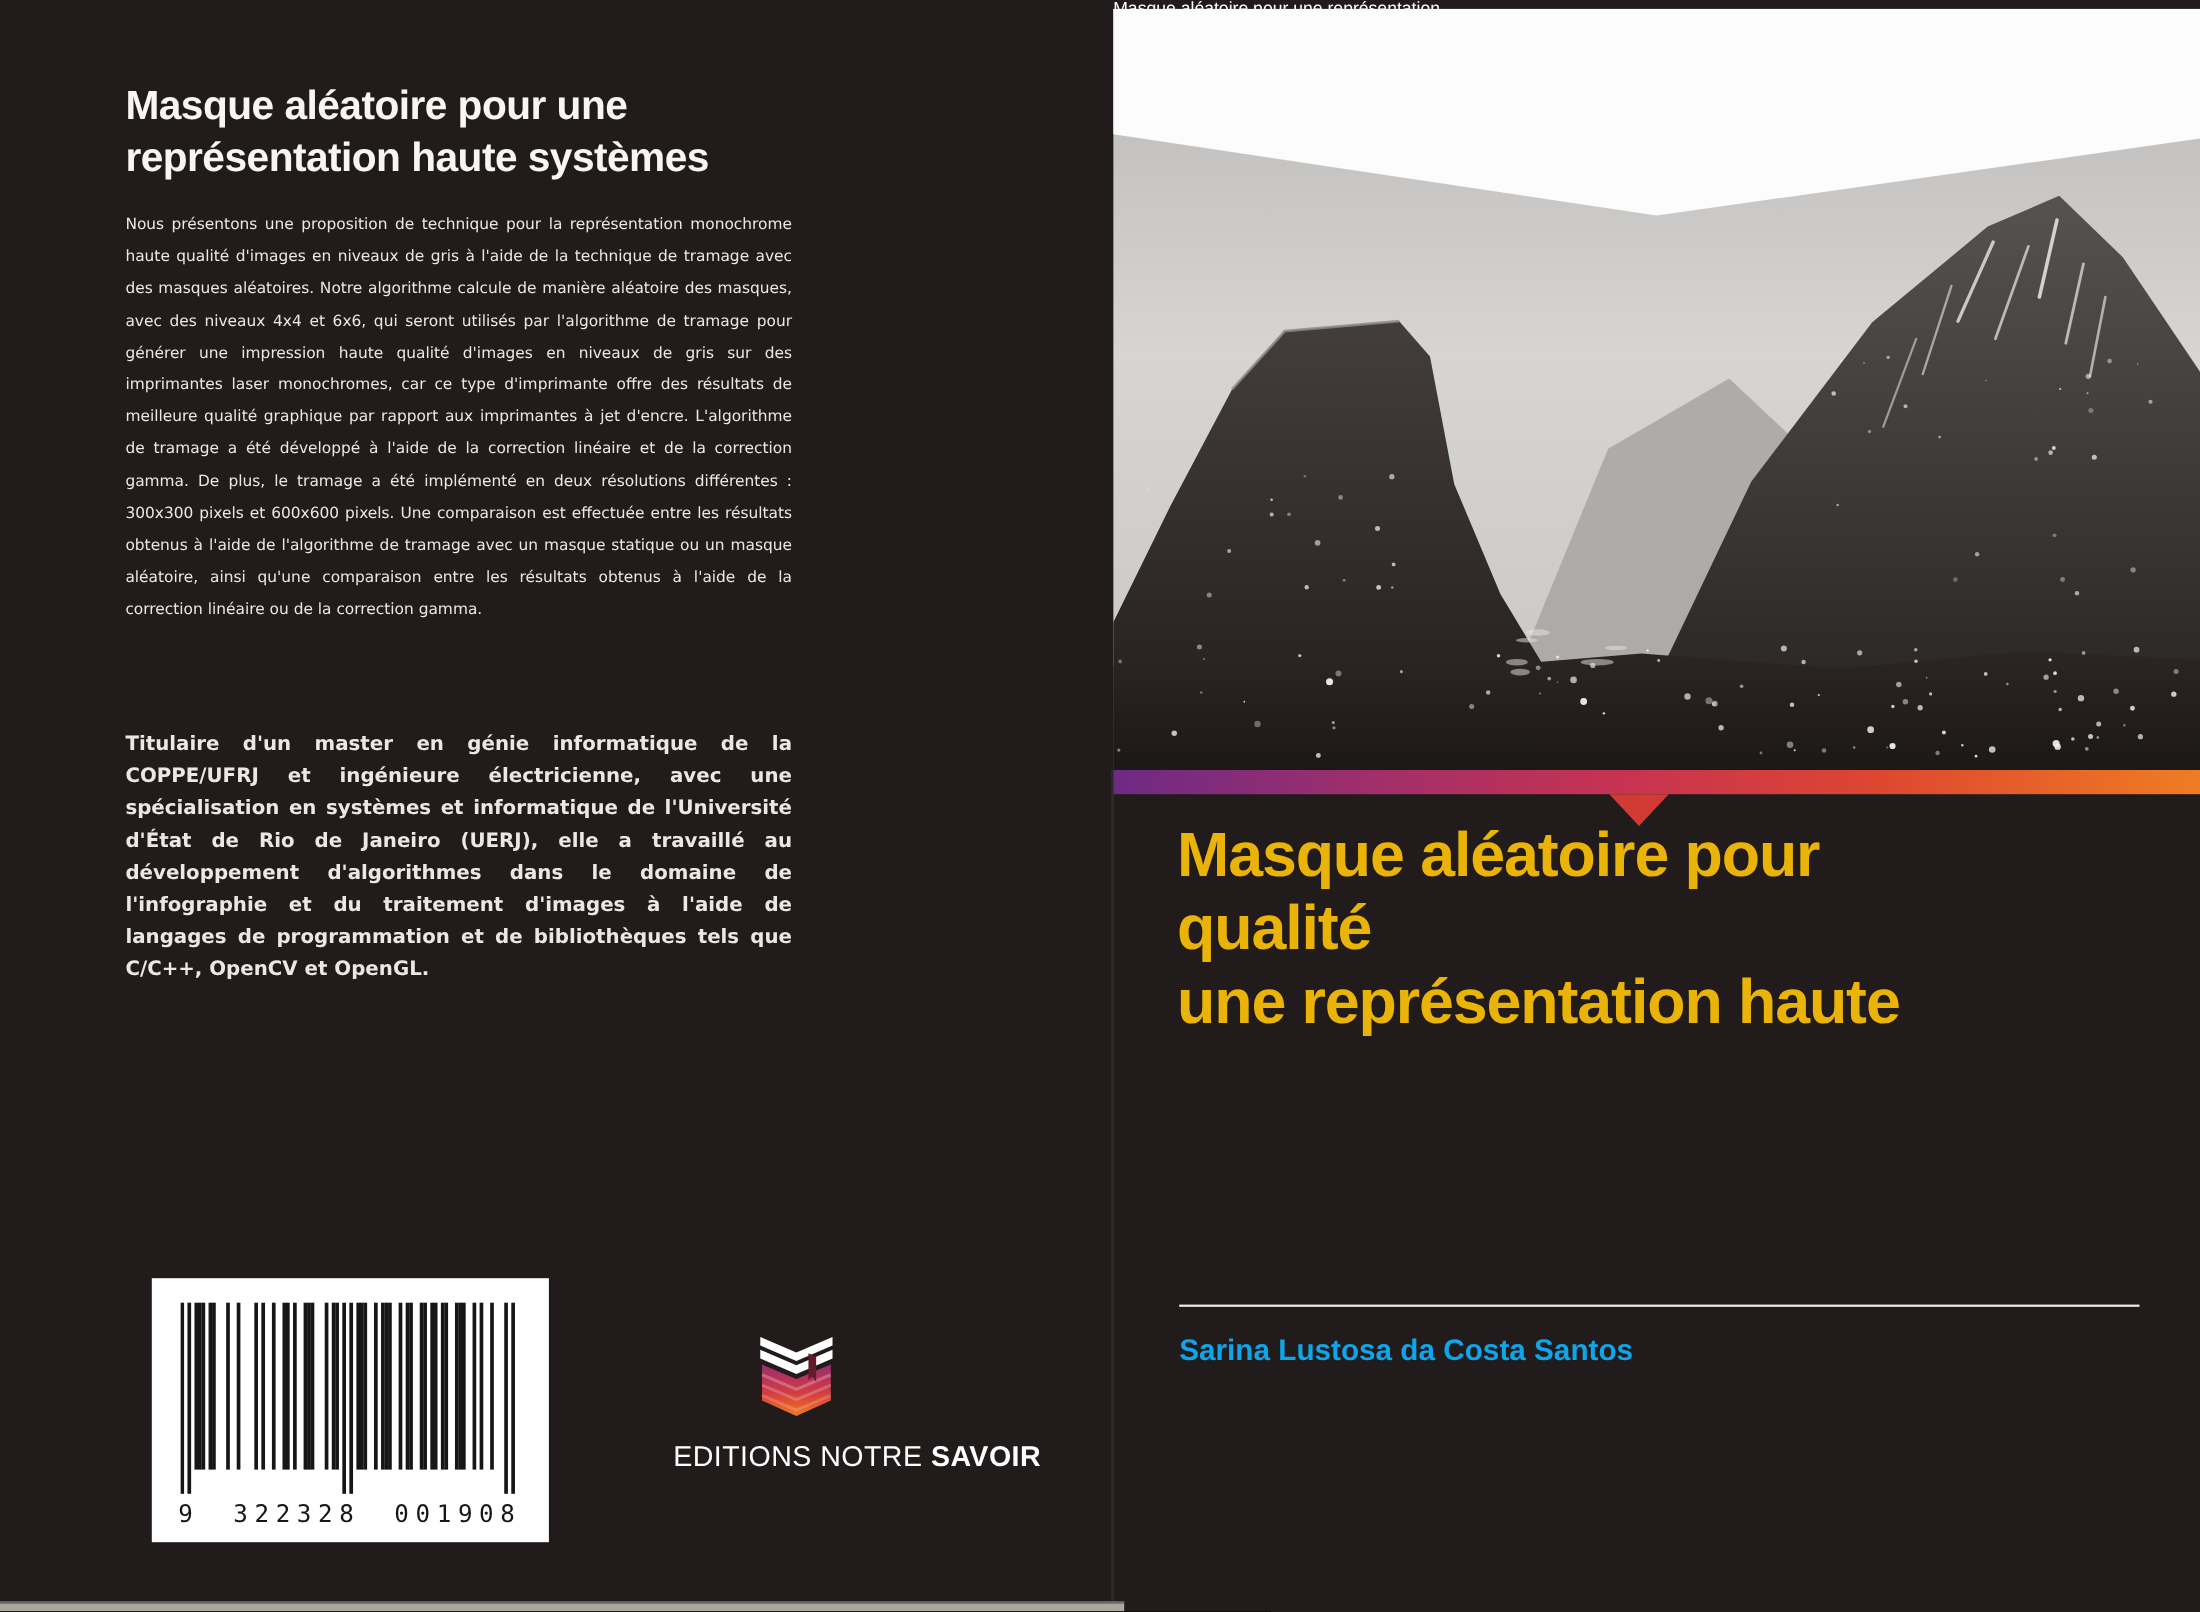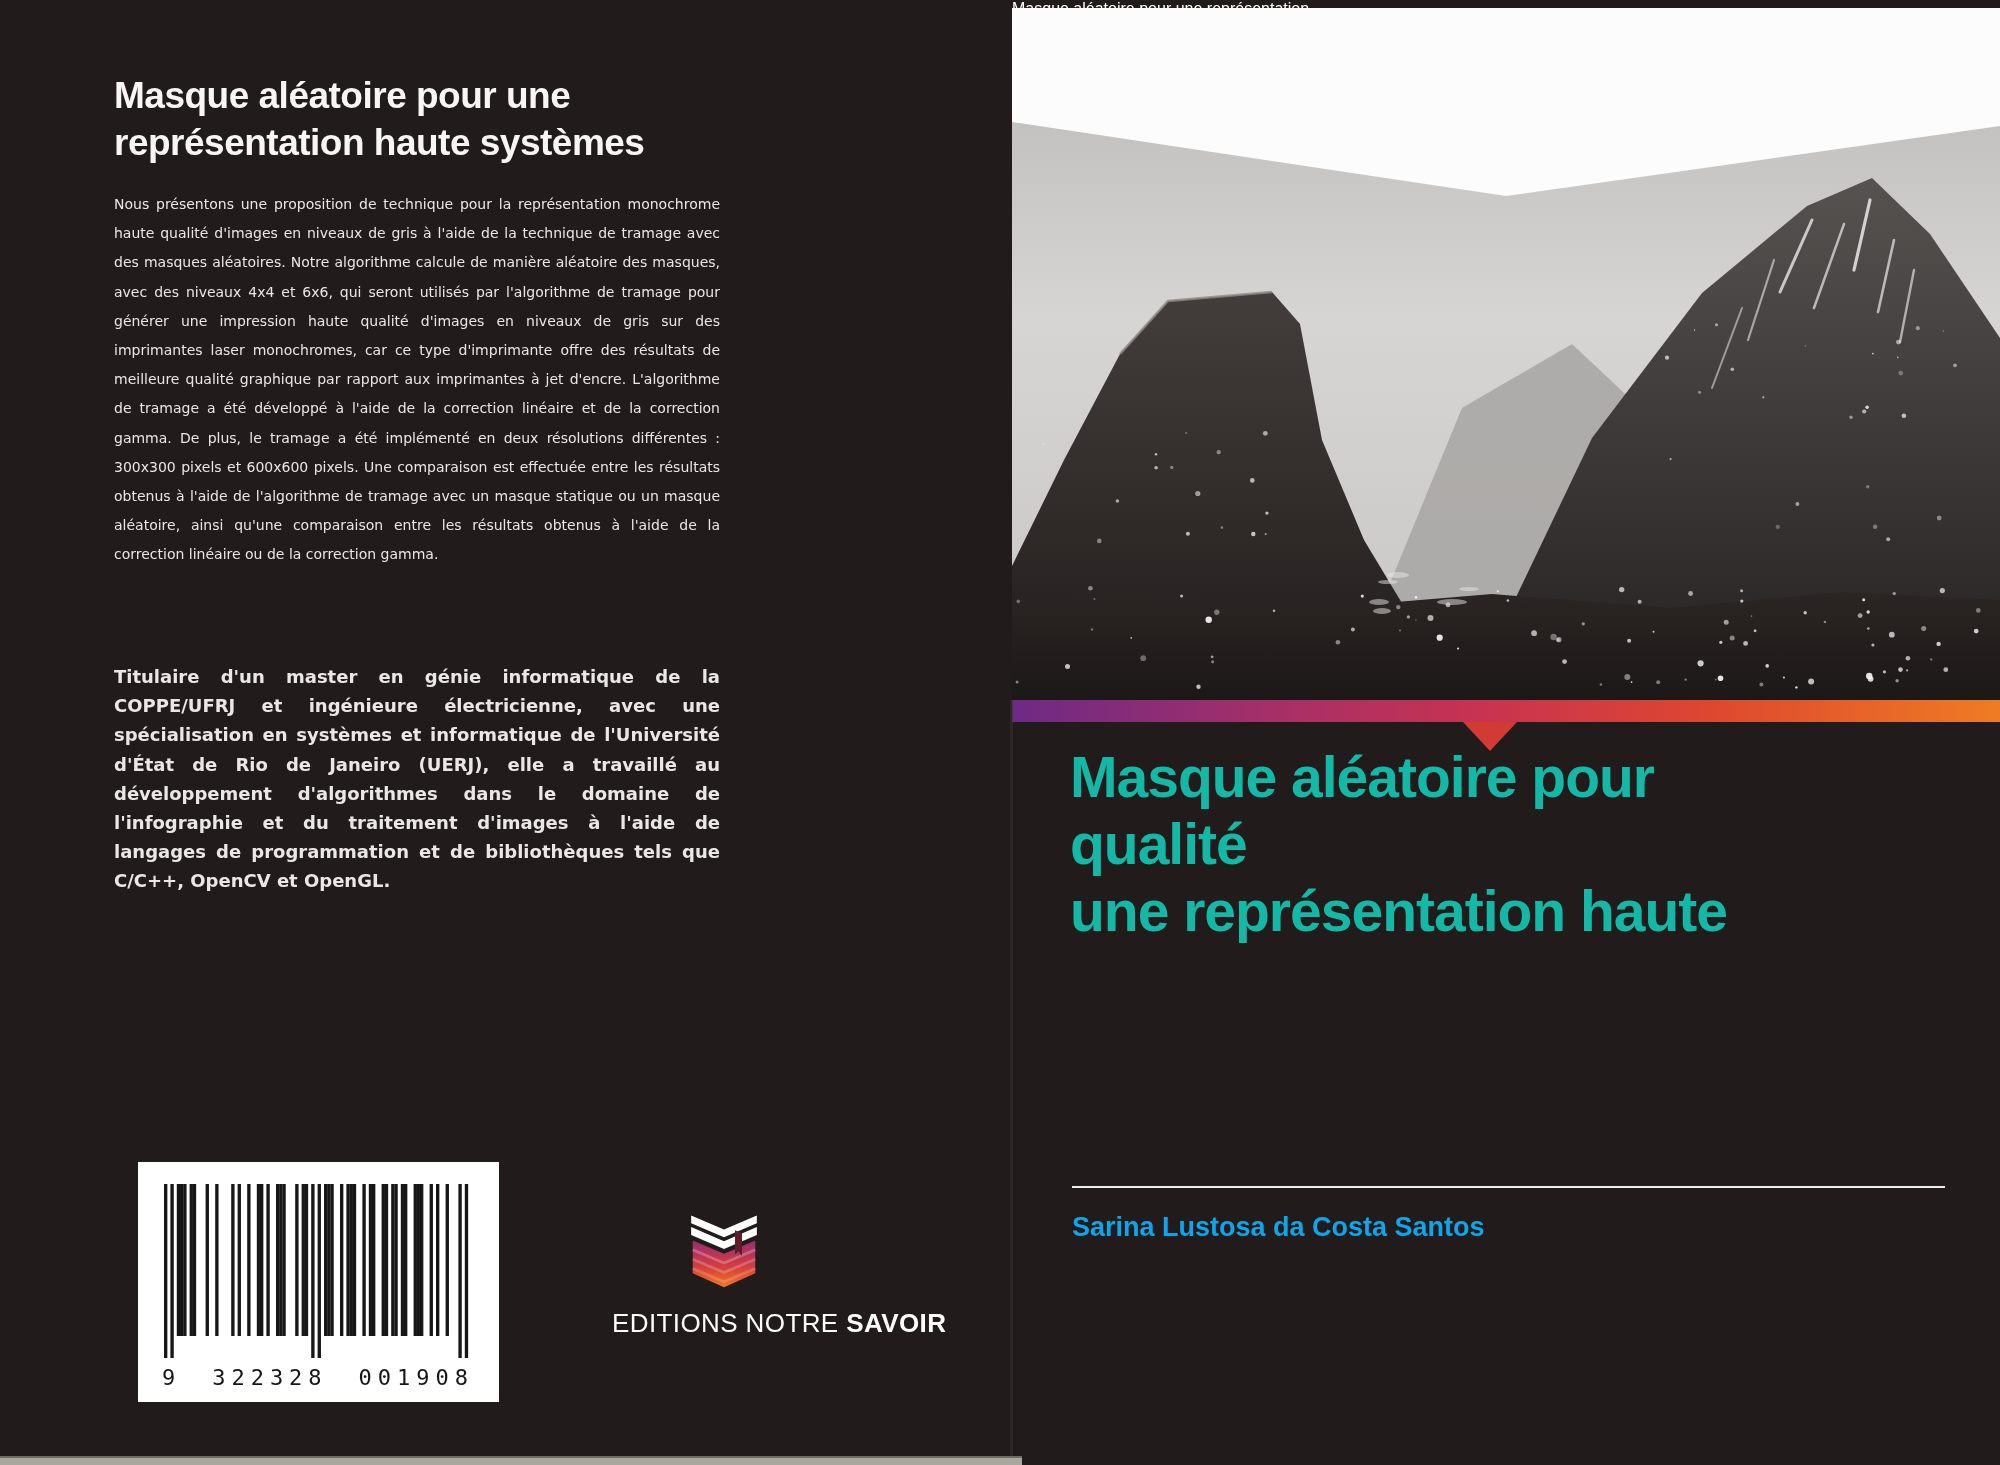--- a/index.html
+++ b/index.html
@@ -28,21 +28,21 @@
   .logo-text b{font-weight:bold;}
   
   .front-cover{position:absolute;left:1012px;top:0;width:988px;height:1465px;}
   .photo{position:absolute;left:0;top:8px;width:988px;height:692px;}
   .stripe{position:absolute;left:0;top:700px;width:988px;height:22px;
           background:linear-gradient(90deg,#6d2a85 0%,#a52f68 26%,#c93350 48%,#dd4630 70%,#ef7c23 100%);}
   .stripe-arrow{position:absolute;left:451px;top:722px;width:0;height:0;
           border-left:27px solid transparent;border-right:27px solid transparent;
           border-top:29px solid #d23b33;}
   .front-title{position:absolute;left:58px;top:744px;margin:0;width:900px;
-          font-size:57px;line-height:67px;font-weight:bold;letter-spacing:-1px;color:#14b8a6;}
+          font-size:57px;line-height:67px;font-weight:bold;letter-spacing:-1px;color:#eab308;}
   .front-subtitle{position:absolute;left:60px;top:962px;margin:0;width:900px;
           font-size:29px;line-height:39px;font-style:italic;color:#d2cfcf;}
   .author-rule{position:absolute;left:60px;top:1186px;width:873px;height:2px;
           background:#efeeee;border:none;margin:0;}
   .author-name{position:absolute;left:60px;top:1212px;font-size:27px;font-weight:bold;color:#0ea5e9;}
   
   .gutter-line{position:absolute;left:1010px;top:700px;width:3px;height:756px;background:#3b3434;opacity:.55;}
   .bottom-edge{position:absolute;left:0;top:1456px;width:1022px;height:9px;
           background:#aaa79f;border-top:2px solid #6f6c66;box-sizing:border-box;}
 </style>

